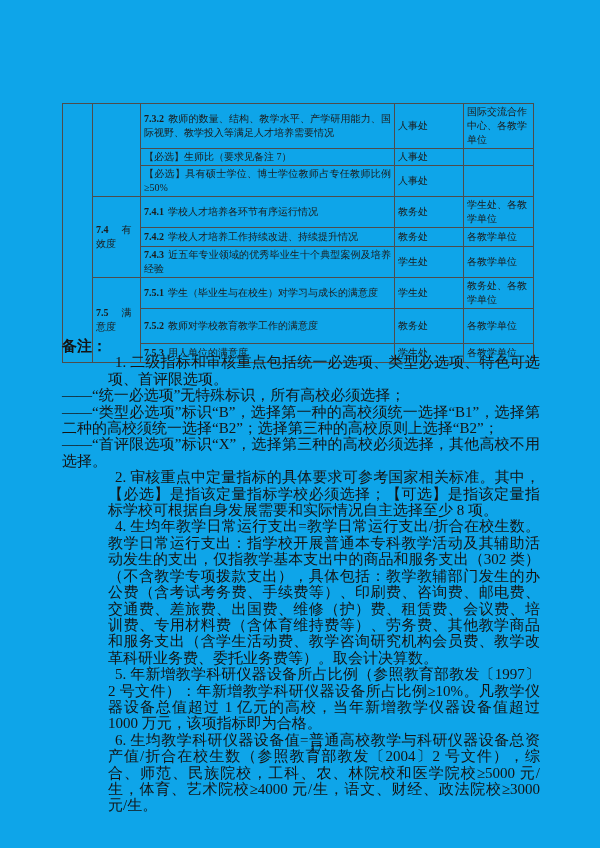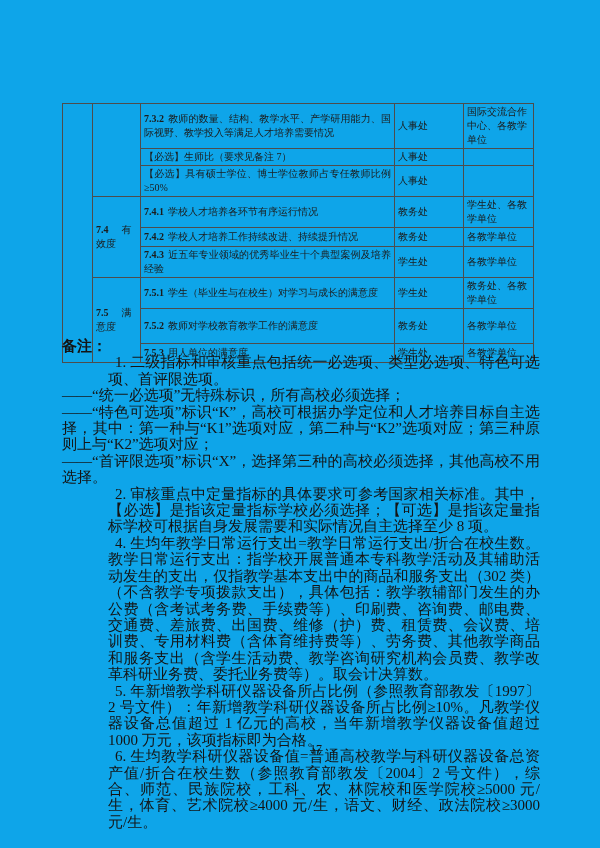--- a/index.html
+++ b/index.html
@@ -136,21 +136,21 @@
       <td class="cell-center">学生处</td>
       <td class="cell-center">各教学单位</td>
     </tr>
   </tbody>
     </table>
 
   <div class="notes">
     <p class="title">备注：</p>
     <p class="numbered">1. 二级指标和审核重点包括统一必选项、类型必选项、特色可选项、首评限选项。</p>
     <p>——“统一必选项”无特殊标识，所有高校必须选择；</p>
-    <p>——“特色可选项”标识“K”，高校可根据办学定位和人才培养目标自主选择，其中：第一种与“K1”选项对应，第二种与“K2”选项对应；第三种原则上与“K2”选项对应；</p>
+    <p>——“类型必选项”标识“B”，选择第一种的高校须统一选择“B1”，选择第二种的高校须统一选择“B2”；选择第三种的高校原则上选择“B2”；</p>
     <p>——“首评限选项”标识“X”，选择第三种的高校必须选择，其他高校不用选择。</p>
     <p class="numbered">2. 审核重点中定量指标的具体要求可参考国家相关标准。其中，【必选】是指该定量指标学校必须选择；【可选】是指该定量指标学校可根据自身发展需要和实际情况自主选择至少 8 项。</p>
     <p class="numbered">4. 生均年教学日常运行支出=教学日常运行支出/折合在校生数。教学日常运行支出：指学校开展普通本专科教学活动及其辅助活动发生的支出，仅指教学基本支出中的商品和服务支出（302 类）（不含教学专项拨款支出），具体包括：教学教辅部门发生的办公费（含考试考务费、手续费等）、印刷费、咨询费、邮电费、交通费、差旅费、出国费、维修（护）费、租赁费、会议费、培训费、专用材料费（含体育维持费等）、劳务费、其他教学商品和服务支出（含学生活动费、教学咨询研究机构会员费、教学改革科研业务费、委托业务费等）。取会计决算数。</p>
     <p class="numbered">5. 年新增教学科研仪器设备所占比例（参照教育部教发〔1997〕2 号文件）：年新增教学科研仪器设备所占比例≥10%。凡教学仪器设备总值超过 1 亿元的高校，当年新增教学仪器设备值超过 1000 万元，该项指标即为合格。</p>
     <p class="numbered">6. 生均教学科研仪器设备值=普通高校教学与科研仪器设备总资产值/折合在校生数（参照教育部教发〔2004〕2 号文件），综合、师范、民族院校，工科、农、林院校和医学院校≥5000 元/生，体育、艺术院校≥4000 元/生，语文、财经、政法院校≥3000 元/生。</p>
   </div>
 
   <div class="pagenum">17</div>
 
 </div>

